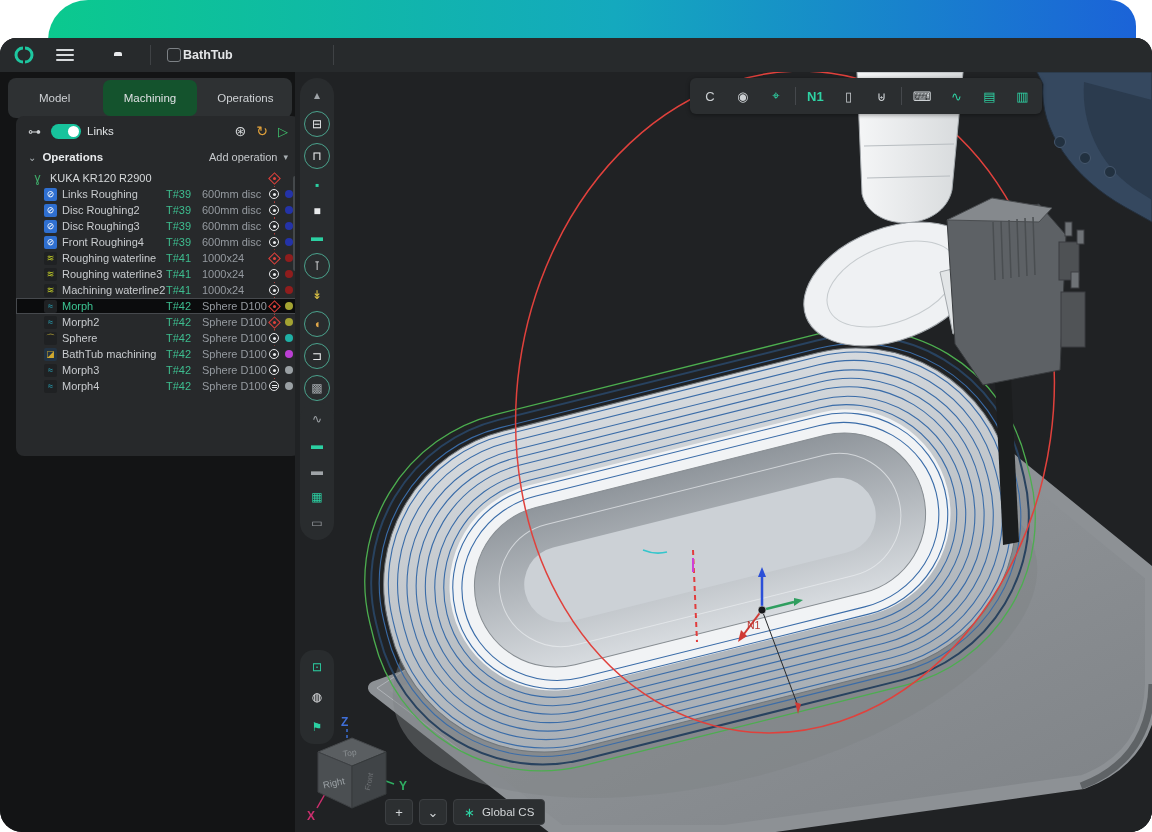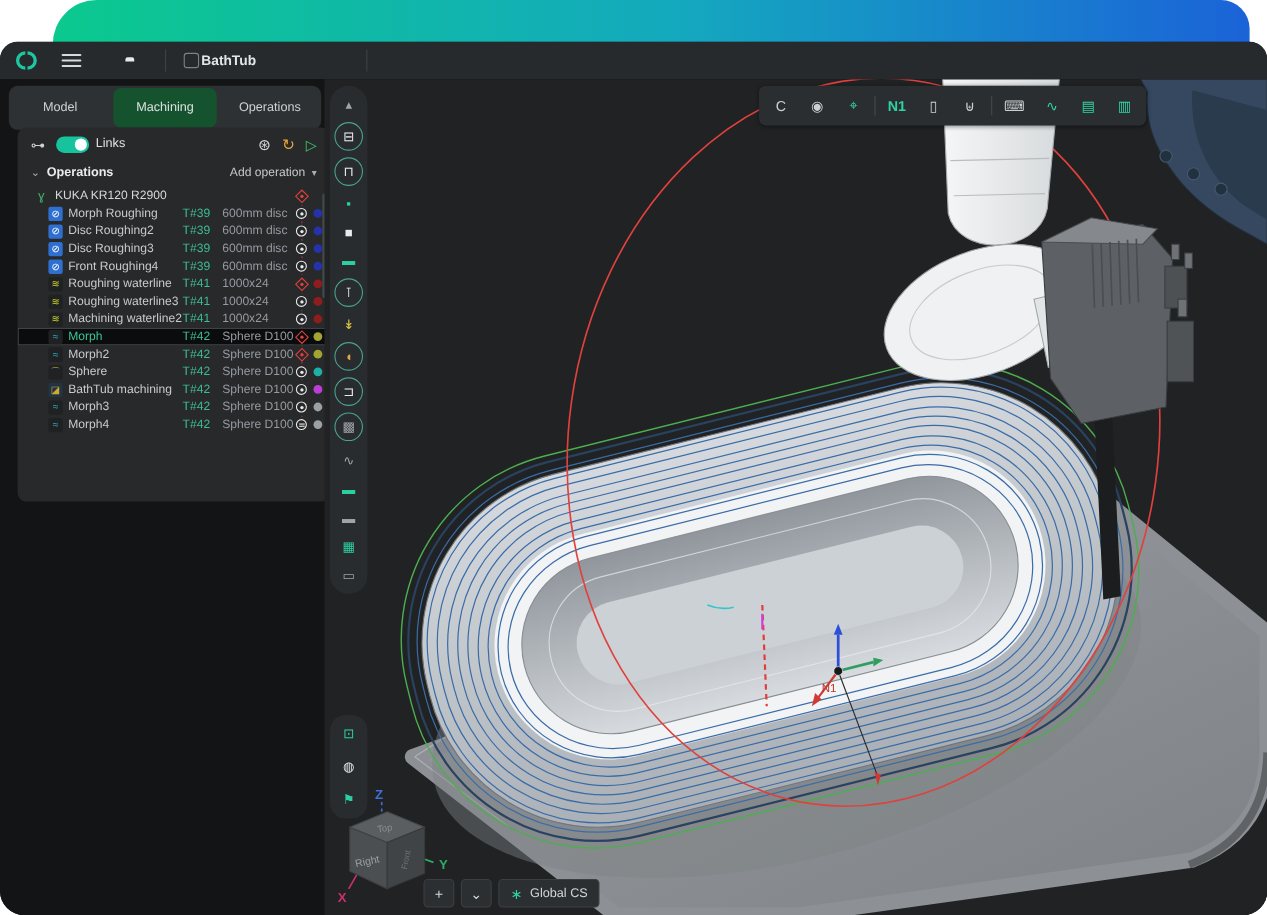--- a/index.html
+++ b/index.html
@@ -169,21 +169,21 @@
               <span class="op-icon robot">ɣ</span>
               <span class="op-name">KUKA KR120 R2900</span>
               <span class="op-tool"></span>
               <span class="op-desc"></span>
               <span class="op-status st-diamond"></span>
               <span class="op-dot" style="background: transparent;"></span>
             </div>
 
             <div class="op-row">
               <span class="op-icon disc">⊘</span>
-              <span class="op-name">Morph Roughing</span>
+              <span class="op-name">Links Roughing</span>
               <span class="op-tool">T#39</span>
               <span class="op-desc">600mm disc</span>
               <span class="op-status st-circle"></span>
               <span class="op-dot" style="background: rgb(36, 51, 168);"></span>
             </div>
 
             <div class="op-row">
               <span class="op-icon disc">⊘</span>
               <span class="op-name">Disc Roughing2</span>
               <span class="op-tool">T#39</span>

